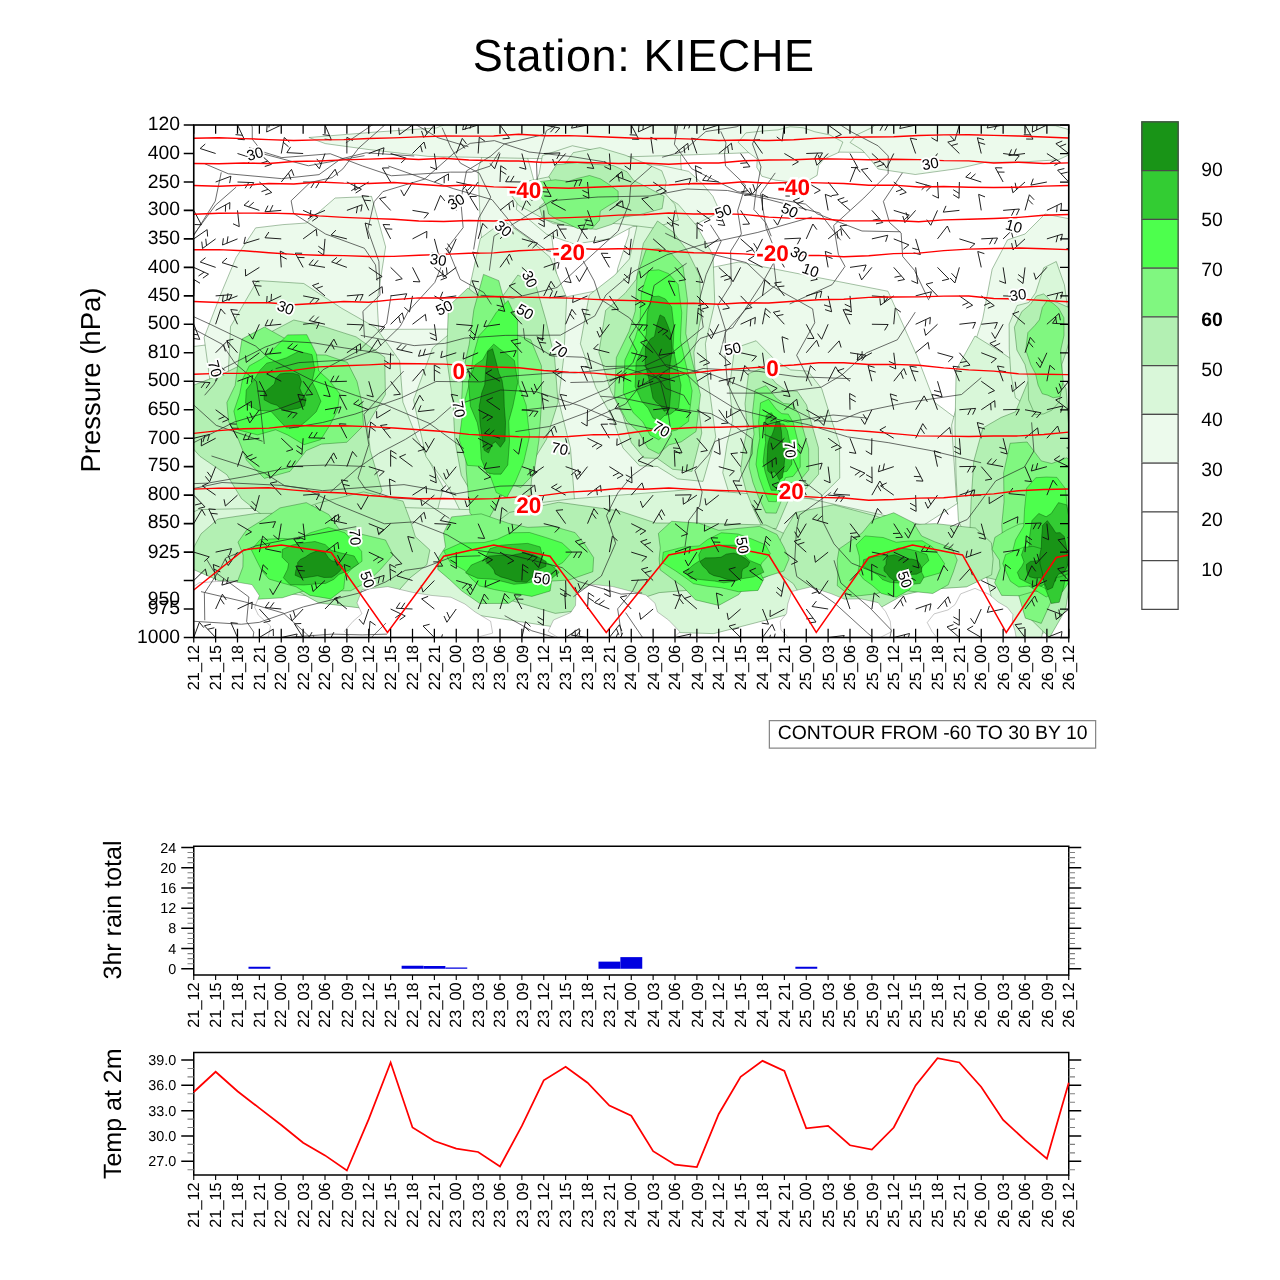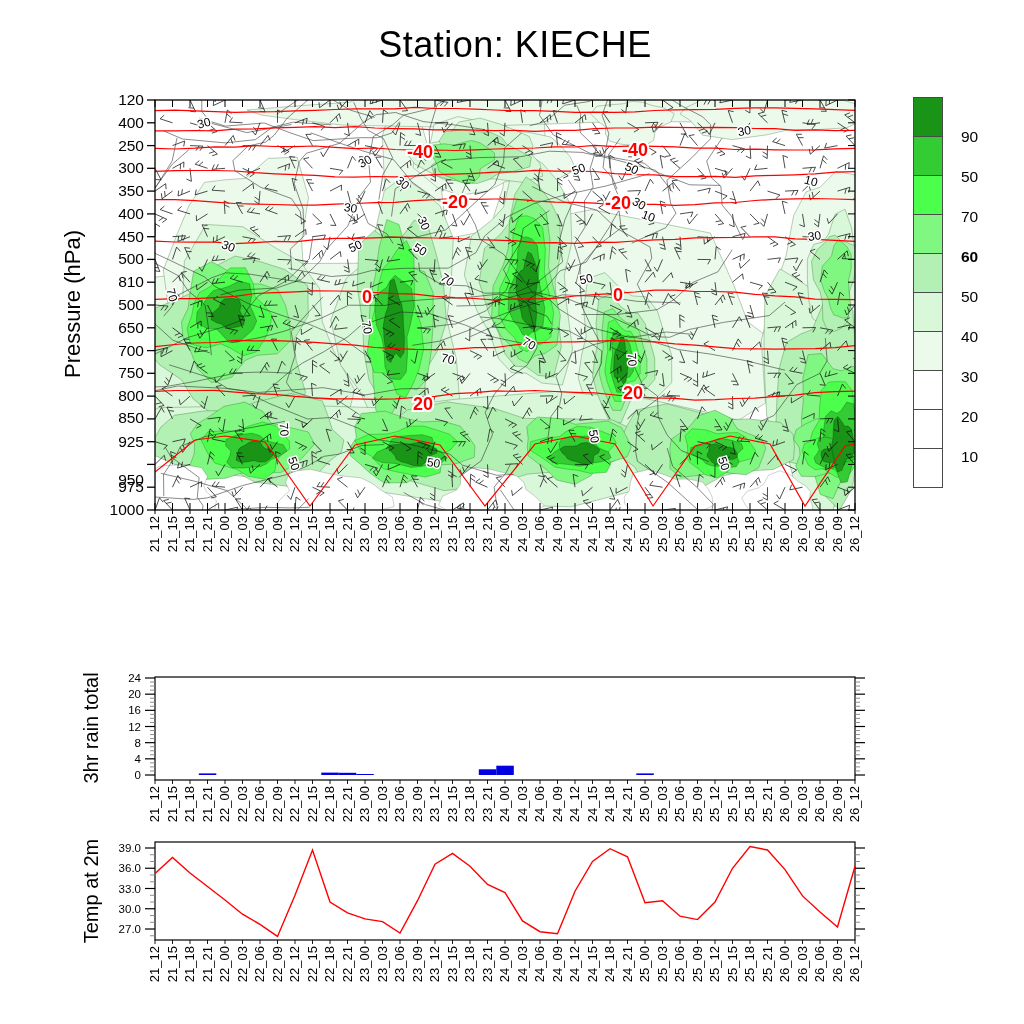--- a/index.html
+++ b/index.html
@@ -2432,20 +2432,21 @@
       <div class="clab" style="top: 168px;">50</div>
       <div class="clab" style="top: 208px;">70</div>
       <div class="clab" style="top: 248px; font-weight: bold;">60</div>
       <div class="clab" style="top: 288px;">50</div>
       <div class="clab" style="top: 328px;">40</div>
       <div class="clab" style="top: 368px;">30</div>
       <div class="clab" style="top: 408px;">20</div>
       <div class="clab" style="top: 448px;">10</div>
     </div>
 
+  <div id="contour-note">CONTOUR FROM -60 TO 30 BY 10</div>
 
   <div class="ylab" id="ylab-rain">3hr rain total</div>
   <svg id="rain-svg" width="790" height="122" viewBox="0 0 790 122">
       <g>
         <rect x="55" y="10" width="700" height="103" fill="none" stroke="#000" stroke-width="1.2"></rect>
         <line x1="45" y1="108.00" x2="55" y2="108.00" stroke="#000" stroke-width="1.2"></line>
         <line x1="755" y1="108.00" x2="765" y2="108.00" stroke="#000" stroke-width="1.2"></line>
         <text x="41" y="112" font-size="11.5" text-anchor="end" font-family="&quot;Liberation Sans&quot;,sans-serif" fill="#000">0</text>
         <line x1="50" y1="103.96" x2="55" y2="103.96" stroke="#808080" stroke-width="0.9"></line>
         <line x1="755" y1="103.96" x2="760" y2="103.96" stroke="#808080" stroke-width="0.9"></line>

